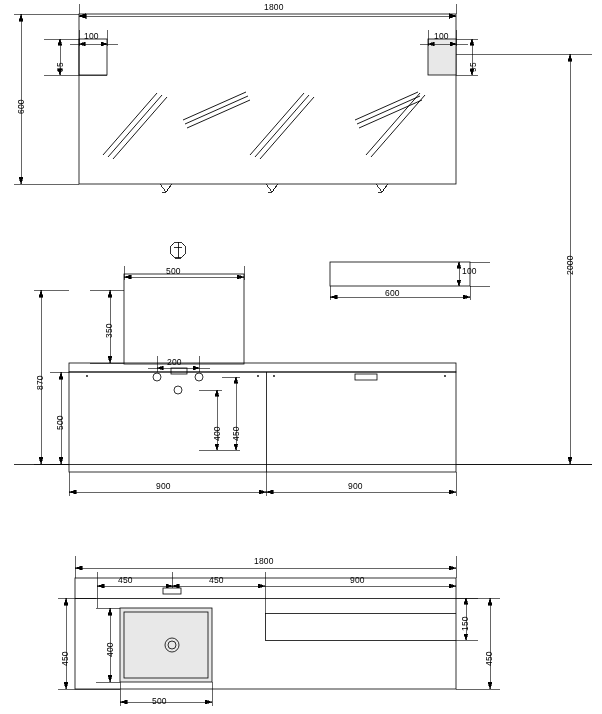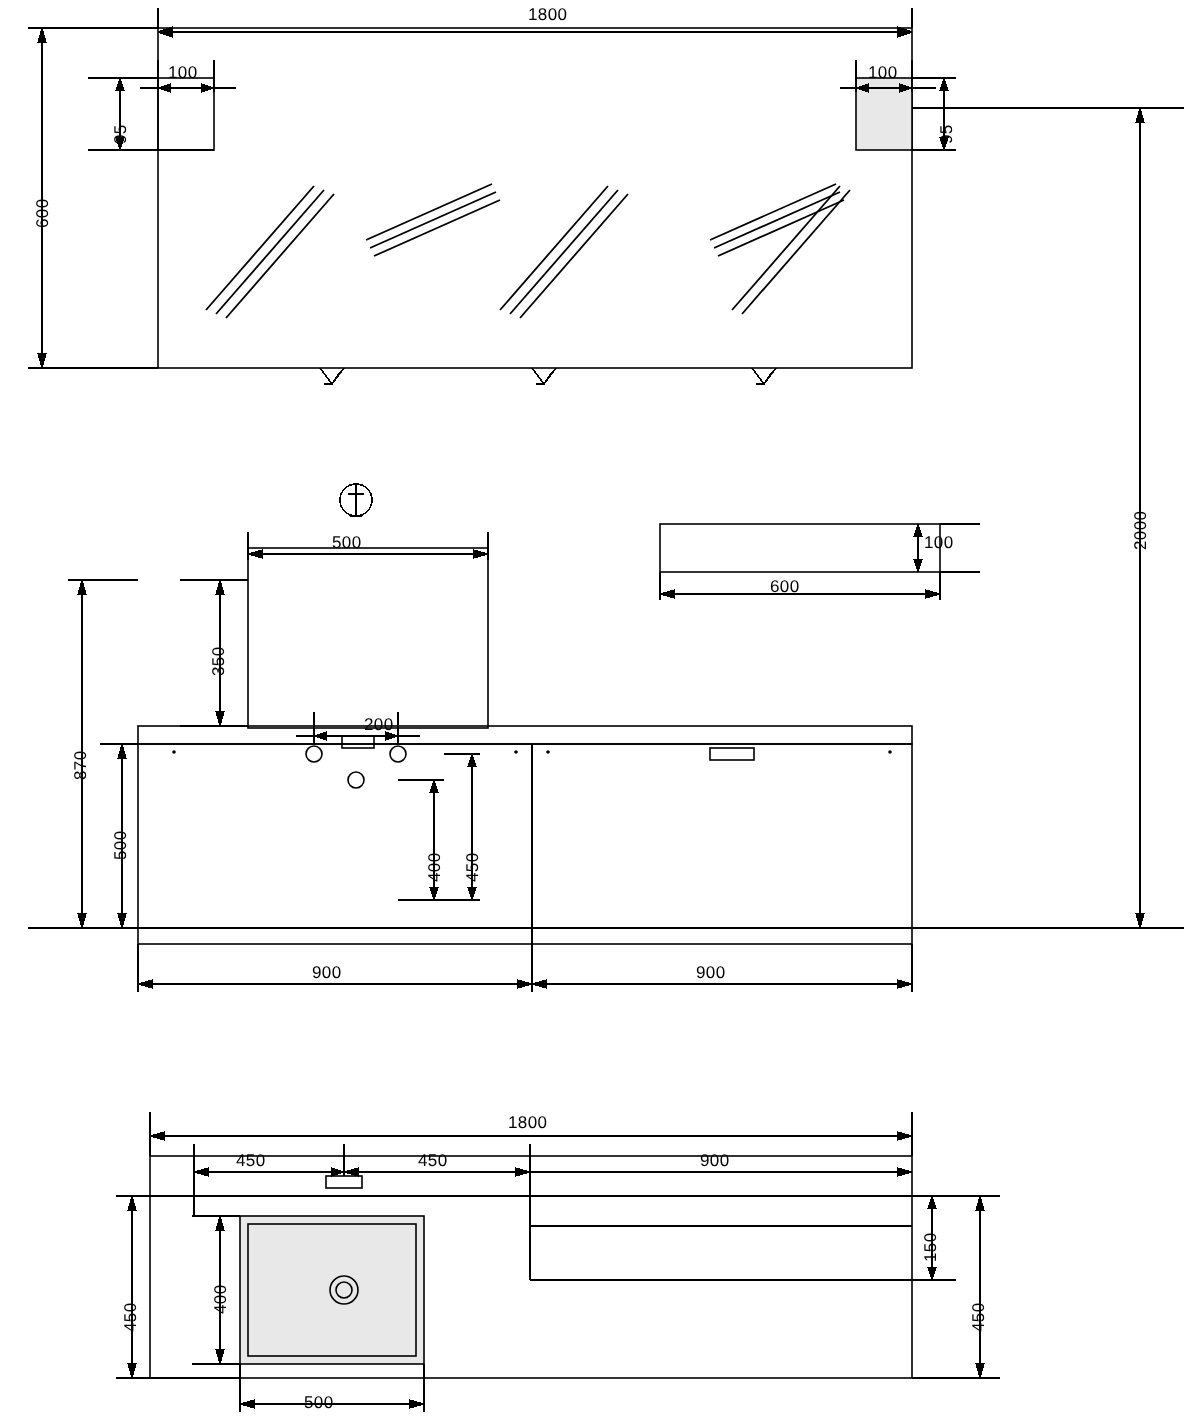--- a/index.html
+++ b/index.html
@@ -369,21 +369,21 @@
   <div class="dimtxt" style="left:84px; top:31px;">100</div>
   <div class="dimtxt" style="left:434px; top:31px;">100</div>
   <div class="dimtxt vert" style="left:55px; top:72px;">95</div>
   <div class="dimtxt vert" style="left:468px; top:72px;">95</div>
   <div class="dimtxt vert" style="left:16px; top:114px;">600</div>
   <div class="dimtxt vert" style="left:565px; top:275px;">2000</div>
   <div class="dimtxt" style="left:166px; top:266px;">500</div>
   <div class="dimtxt" style="left:462px; top:266px;">100</div>
   <div class="dimtxt" style="left:385px; top:288px;">600</div>
   <div class="dimtxt vert" style="left:104px; top:338px;">350</div>
-  <div class="dimtxt" style="left:182px; top:357px;">200</div>
+  <div class="dimtxt" style="left:167px; top:357px;">200</div>
   <div class="dimtxt vert" style="left:35px; top:390px;">870</div>
   <div class="dimtxt vert" style="left:55px; top:430px;">500</div>
   <div class="dimtxt vert" style="left:212px; top:441px;">400</div>
   <div class="dimtxt vert" style="left:231px; top:441px;">450</div>
   <div class="dimtxt" style="left:156px; top:481px;">900</div>
   <div class="dimtxt" style="left:348px; top:481px;">900</div>
   <div class="dimtxt" style="left:254px; top:556px;">1800</div>
   <div class="dimtxt" style="left:118px; top:575px;">450</div>
   <div class="dimtxt" style="left:209px; top:575px;">450</div>
   <div class="dimtxt" style="left:350px; top:575px;">900</div>

